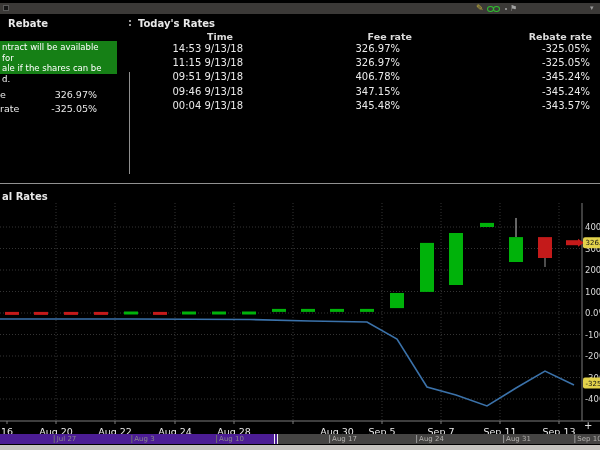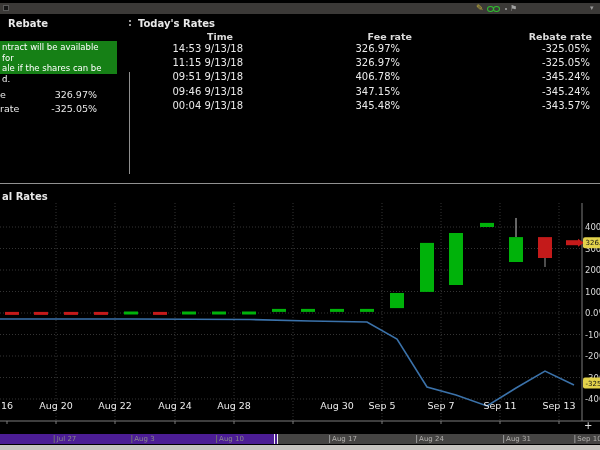--- a/index.html
+++ b/index.html
@@ -28,21 +28,21 @@
   
   .tr-handle{position:absolute;left:129px;top:20px;width:3px;height:9px;}
   .tr-handle i{display:block;width:2px;height:2px;background:#9a9a9a;margin-bottom:2px;}
   .tr-title{left:138px;top:18px;}
   .col-head{position:absolute;top:31px;width:120px;text-align:right;font-size:9.5px;font-weight:700;color:#dcdcdc;}
   .cell{position:absolute;width:120px;text-align:right;font-size:10px;color:#eaeaea;}
   
   .hdiv{position:absolute;left:0;top:183px;width:600px;height:1px;background:#919191;}
   .chart-title{left:2px;top:191px;}
   #chart-svg{position:absolute;left:0;top:203px;}
-  .xlab{position:absolute;top:401px;transform:translateX(-50%);font-size:9.5px;color:#ececec;white-space:nowrap;line-height:10px;}
+  .xlab{position:absolute;top:427px;transform:translateX(-50%);font-size:9.5px;color:#ececec;white-space:nowrap;line-height:10px;}
   .plus{position:absolute;left:584px;top:421px;font-size:10px;color:#e0e0e0;line-height:10px;}
   
   .nav{position:absolute;left:0;top:434px;width:564px;height:10px;background:#4c1d95;}
   .nav-sel{position:absolute;left:278px;top:0;width:322px;height:10px;background:#454443;}
   .nav-marker{position:absolute;left:274px;top:0;width:4px;height:10px;border-left:1px solid #f2f2f2;border-right:1px solid #f2f2f2;box-sizing:border-box;}
   .nav-lab{position:absolute;top:1px;transform:translateX(-50%);font-size:7px;line-height:8px;color:#8a8a8a;
            white-space:nowrap;border-left:1px solid #6f6f6f;padding-left:2px;}
   .nav-lab.sel{color:#b3b1ae;border-left-color:#9a9a9a;}
   .bottom-strip{position:absolute;left:0;top:445px;width:600px;height:5px;background:#c6c4c0;}
 </style>

